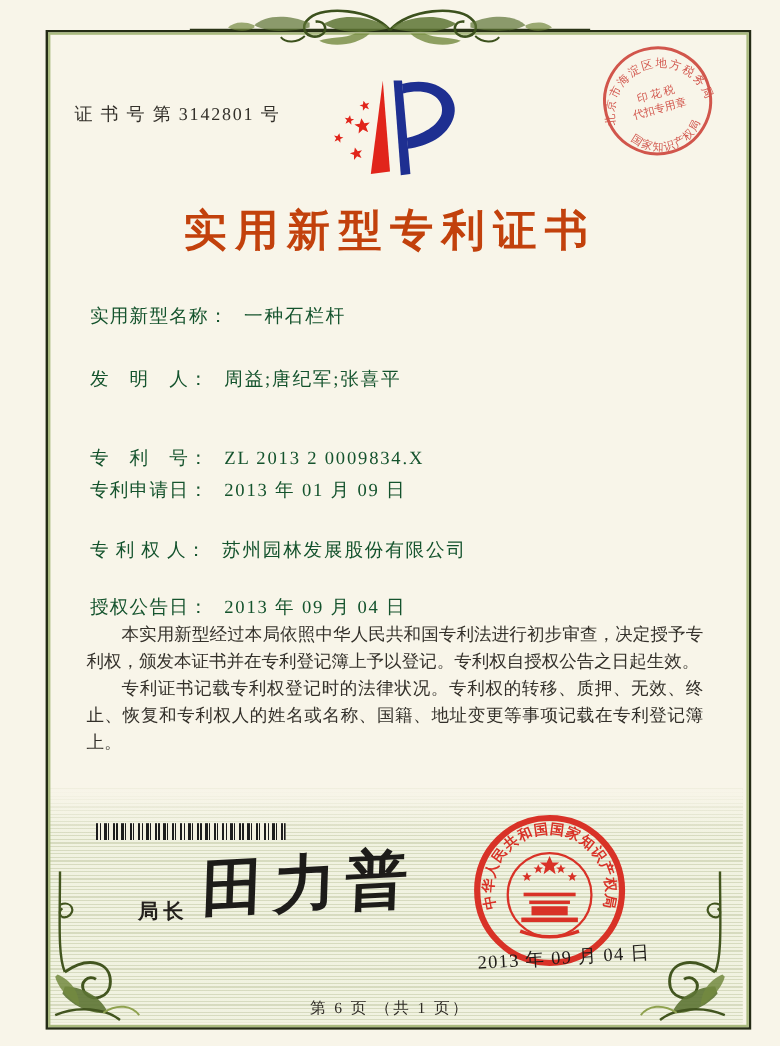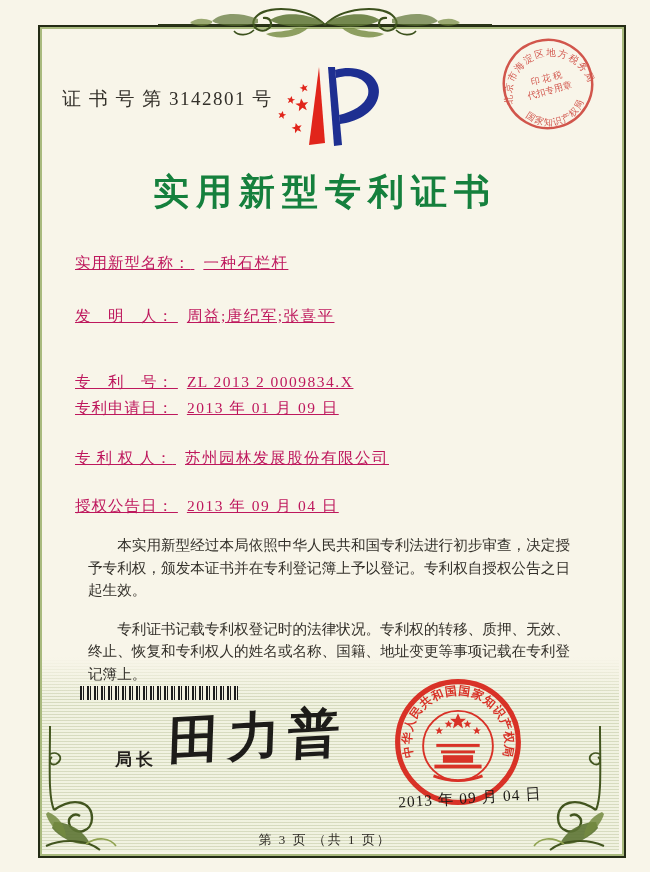--- a/index.html
+++ b/index.html
@@ -16,38 +16,38 @@
   
   .frame{position:absolute;left:38px;top:25px;width:584px;height:829px;z-index:2;
     border:2px solid #242b15;pointer-events:none;}
   .frame-inner{position:absolute;inset:0;border:2px solid #a9ba7e;}
 
   .ornament-top{position:absolute;left:158px;top:3px;width:334px;height:48px;z-index:3;}
   .corner-orn{position:absolute;width:96px;height:128px;z-index:3;}
   .corner-orn.left{left:40px;top:726px;}
   .corner-orn.right{left:514px;top:726px;transform:scaleX(-1);}
 
-  .cert-number{position:absolute;left:62px;top:86px;z-index:4;font-size:19px;letter-spacing:1.5px;color:#33302a;}
+  .cert-number{position:absolute;left:62px;top:86px;z-index:4;font-size:15px;letter-spacing:1.5px;color:#33302a;}
 
   .logo{position:absolute;left:248px;top:58px;width:160px;height:112px;z-index:4;}
 
   .tax-stamp{position:absolute;left:500px;top:36px;width:96px;height:96px;z-index:5;
     transform:rotate(-15deg);opacity:.93;}
 
   .title{position:absolute;left:0;top:168px;width:100%;z-index:4;text-align:center;
-    font-size:36px;font-weight:600;letter-spacing:7px;color:#15803d;}
-
-  .field{position:absolute;left:75px;z-index:4;font-size:15.5px;white-space:nowrap;color:#be185d;text-decoration:underline;}
+    font-size:36px;font-weight:600;letter-spacing:7px;color:#c2410c;}
+
+  .field{position:absolute;left:75px;z-index:4;font-size:15.5px;white-space:nowrap;color:#14532d;}
   .field .lab{letter-spacing:1px;}
   .field .val{margin-left:9px;letter-spacing:1.5px;}
   .f0{top:253px;} .f1{top:306px;} .f2{top:372px;} .f3{top:398px;} .f4{top:448px;} .f5{top:496px;}
 
   .body-text{position:absolute;left:72px;top:518px;width:514px;z-index:4;
     font-size:14.6px;line-height:22.6px;text-align:justify;color:#33302a;}
-  .body-text p{margin:16px;text-indent:2em;}
+  .body-text p{margin:0;text-indent:2em;}
 
   .barcode{position:absolute;left:80px;top:686px;width:158px;height:14px;z-index:4;
     background:repeating-linear-gradient(90deg,#1c1c1c 0 2px,#f2f0e0 2px 3px,#1c1c1c 3px 4px,
       #f2f0e0 4px 7px,#1c1c1c 7px 9px,#f2f0e0 9px 10px,#1c1c1c 10px 11px,#f2f0e0 11px 14px);}
 
   .director{position:absolute;left:115px;top:748px;z-index:4;font-size:17px;letter-spacing:4px;color:#23211c;font-weight:bold;}
   .signature{position:absolute;left:168px;top:702px;z-index:4;font-size:52px;font-weight:600;
     letter-spacing:8px;color:#1d1c19;transform:rotate(-3deg) skewX(-5deg);white-space:nowrap;}
 
   .authority-seal{position:absolute;left:392px;top:676px;width:132px;height:132px;z-index:5;opacity:.95;}
@@ -190,15 +190,15 @@
       <use href="#star" transform="translate(90,58) scale(0.42)"></use>
       <rect x="47" y="72" width="46" height="3.2"></rect>
       <rect x="52" y="79" width="36" height="3"></rect>
       <rect x="54" y="84" width="32" height="8"></rect>
       <rect x="45" y="94" width="50" height="4"></rect>
       <path d="M44,106 Q70,116 96,106" fill="none" stroke="#d8281e" stroke-width="3"></path>
     </g>
   </svg>
   <div class="issue-date">2013 年 09 月 04 日</div>
 
-  <div class="footer">第 3 页 （共 1 页）</div>
+  <div class="footer">第 6 页 （共 1 页）</div>
 
 </div>
 
 </body></html>

